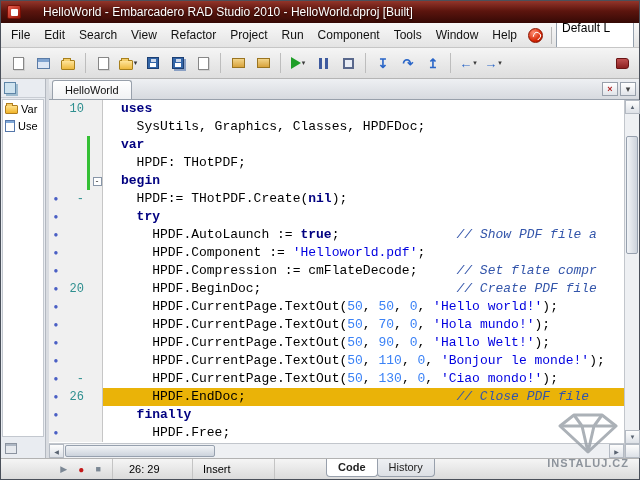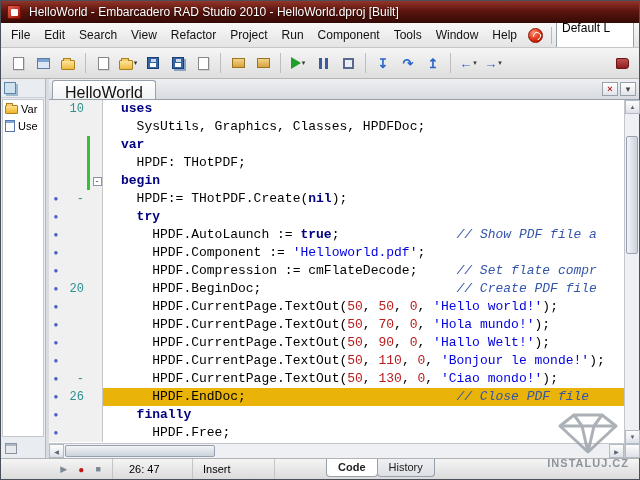--- a/index.html
+++ b/index.html
@@ -2,21 +2,21 @@
 <html><head>
 <meta charset="utf-8">
 <style>
   *{margin:0;padding:0;box-sizing:border-box}
   html,body{width:640px;height:480px;overflow:hidden}
   body{font-family:"Liberation Sans",sans-serif;font-size:12px;background:#c7ccd4}
 
   .window{position:relative;width:640px;height:480px;display:flex;flex-direction:column;border:1px solid #4a505a;background:#d9dce1}
 
   
-  .titlebar{height:22px;flex:0 0 22px;background:linear-gradient(180deg,#93352a,#5c150e 45%,#350905);display:flex;align-items:center;gap:8px;padding:0 6px;color:#fff}
+  .titlebar{height:22px;flex:0 0 22px;background:linear-gradient(180deg,#93352a,#5c150e 45%,#350905);display:flex;align-items:center;gap:22px;padding:0 6px;color:#fff}
   .app-icon{width:14px;height:14px;border-radius:2px;border:1px solid #7a0f05;background:linear-gradient(135deg,#e86052,#9c1505);position:relative;flex:0 0 14px}
   .app-icon::after{content:"";position:absolute;left:3px;top:3px;width:7px;height:7px;background:#fff;border-radius:1px}
   .titlebar .title{font-size:12px;white-space:nowrap;text-shadow:0 1px 2px rgba(0,0,0,.8)}
 
   
   .menubar{height:25px;flex:0 0 25px;background:linear-gradient(#f8f8f8,#e4e4e4);border-bottom:1px solid #c6c6c6;display:flex;align-items:center;padding:0 3px;white-space:nowrap;overflow:hidden}
   .menu-items{display:flex;align-items:center}
   .menu-item{padding:8px 7px;color:#111;cursor:default}
   .emb-icon{width:15px;height:15px;flex:0 0 15px;border-radius:50%;border:1px solid #8a1200;background:radial-gradient(circle at 35% 30%,#ff8f74,#d42200 65%,#841000);position:relative;margin:0 4px}
   .emb-icon::after{content:"";position:absolute;left:3.5px;top:3.5px;width:6px;height:6px;border:1.5px solid #fff;border-radius:50%;border-bottom-color:transparent;transform:rotate(35deg)}
@@ -54,41 +54,41 @@
   .folder-ic{width:13px;height:9px;flex:0 0 13px;background:linear-gradient(#ffe08a,#f0b429);border:1px solid #b07d1e;border-radius:1px;position:relative;margin-top:2px}
   .folder-ic::before{content:"";position:absolute;top:-3px;left:0;width:5px;height:2px;background:#f4cd6a;border:1px solid #b07d1e;border-bottom:none}
   .unit-ic{width:10px;height:12px;flex:0 0 10px;background:#fff;border:1px solid #5577aa;box-shadow:inset 0 2px 0 #7fa8d8}
   .panel-bottom{height:20px;flex:0 0 20px;display:flex;align-items:center;padding:2px 4px}
   .model-ic{width:12px;height:11px;background:#e6e9ee;border:1px solid #8b93a0;box-shadow:inset 0 2px 0 #aeb7c4}
   .splitter{width:3px;flex:0 0 3px;background:#d9dce1}
 
   
   .editor{flex:1;display:flex;flex-direction:column;min-width:0}
   .tabrow{height:21px;flex:0 0 21px;display:flex;align-items:flex-end;background:linear-gradient(#eef0f3,#d7dadf);border-bottom:1px solid #98a0ab;padding-left:3px}
-  .tab{height:19px;background:linear-gradient(#ffffff,#f1f2f4);border:1px solid #98a0ab;border-bottom:none;border-radius:3px 3px 0 0;padding:3px 12px 0;font-size:16px;color:#111}
+  .tab{height:19px;background:linear-gradient(#ffffff,#f1f2f4);border:1px solid #98a0ab;border-bottom:none;border-radius:3px 3px 0 0;padding:3px 12px 0;font-size:11px;color:#111}
   .tab-buttons{margin-left:auto;display:flex;gap:2px;padding:0 3px 3px}
   .tab-btn{width:16px;height:14px;border:1px solid #98a0ab;background:linear-gradient(#fff,#e1e4e9);display:flex;align-items:center;justify-content:center;font-size:9px;line-height:1;color:#444}
   .tab-btn .x{color:#b02020;font-weight:bold}
 
   .code-wrap{flex:1;display:flex;min-height:0}
   .code-area{flex:1;min-width:0;display:flex;flex-direction:column;background:#fff}
   .code-lines{flex:1;overflow:hidden;font-family:"Liberation Mono","DejaVu Sans Mono",monospace;font-size:13px;line-height:18px}
   .code-line{display:flex;height:18px}
   .g-dot{width:14px;flex:0 0 14px;background:#f0f0f0;color:#4a5fc4;font-size:8px;text-align:center;line-height:18px}
   .g-num{width:24px;flex:0 0 24px;background:#f0f0f0;color:#2e8f8f;font-size:12px;text-align:right;padding-right:3px;line-height:18px}
   .g-bar{width:5px;flex:0 0 5px;background:#f0f0f0}
   .g-bar.on{background:linear-gradient(to right,#35c035 0 3px,#f0f0f0 3px)}
   .g-fold{width:11px;flex:0 0 11px;background:#f0f0f0;border-right:1px solid #c6c6c6;text-align:center}
   .fold-box{display:inline-block;width:9px;height:9px;border:1px solid #8896a8;background:#fff;color:#333;font-size:9px;line-height:7px;text-align:center;margin-top:4px;font-family:"Liberation Sans",sans-serif}
   .code-text{flex:1;white-space:pre;overflow:hidden;padding-left:18px}
   .code-line.hl .code-text{background:#eab308}
   .tk-k{color:#000080;font-weight:bold}
   .tk-p{color:#000}
   .tk-s{color:#0000e0}
-  .tk-n{color:#b91c1c}
+  .tk-n{color:#3b82f6}
   .tk-c{color:#3355aa;font-style:italic}
 
   
   .hscroll{height:15px;flex:0 0 15px;display:flex;background:#eef0f3;border-top:1px solid #c2c6cc}
   .vscroll{width:15px;flex:0 0 15px;display:flex;flex-direction:column;background:#eef0f3;border-left:1px solid #c2c6cc}
   .sbtn{width:15px;height:14px;flex:0 0 14px;background:linear-gradient(#fdfdfd,#dde1e7);border:1px solid #b4bac3;color:#5a6472;font-size:6px;display:flex;align-items:center;justify-content:center}
   .hscroll .sbtn{height:100%;flex:0 0 15px}
   .hthumb{width:150px;flex:0 0 150px;margin:1px 0 1px 1px;background:linear-gradient(#f2f4f7,#ccd3dc);border:1px solid #96a0ae;border-radius:2px}
   .htrack{flex:1}
   .vtrack{flex:1;position:relative}
@@ -414,21 +414,21 @@
       </div>
     </div>
   </div>
 
   <div class="statusbar">
     <div class="sb-sec sb-macro">
       <span class="m-play">▶</span>
       <span class="m-record">●</span>
       <span class="m-stop">■</span>
     </div>
-    <div class="sb-sec sb-caret">26: 47</div>
+    <div class="sb-sec sb-caret">26: 29</div>
     <div class="sb-sec sb-mode">Insert</div>
     <div class="sb-sec sb-rest">
       <div class="sb-tabs">
           <div class="btab active">Code</div>
           <div class="btab">History</div>
         </div>
     </div>
   </div>
 
   <div class="watermark">

